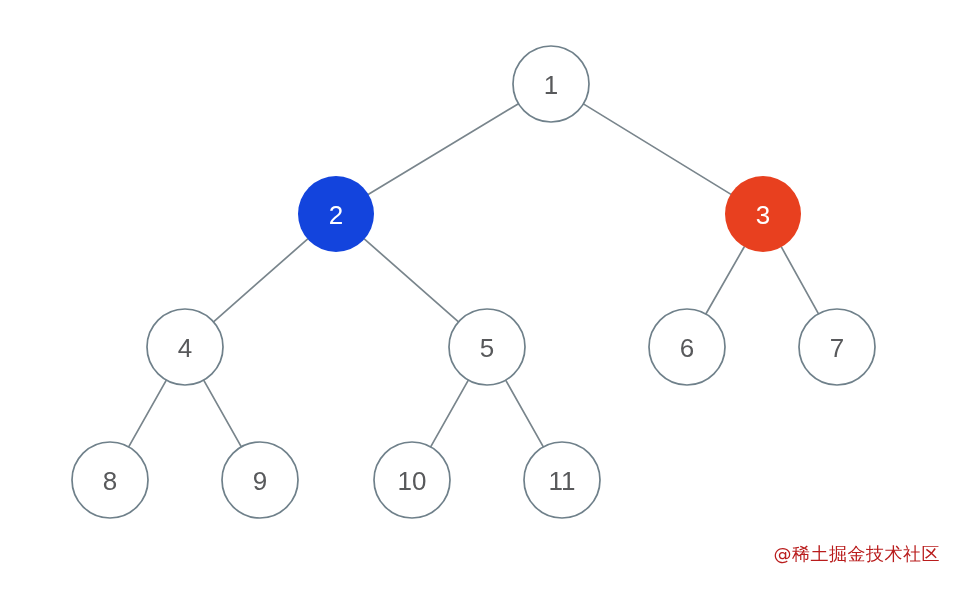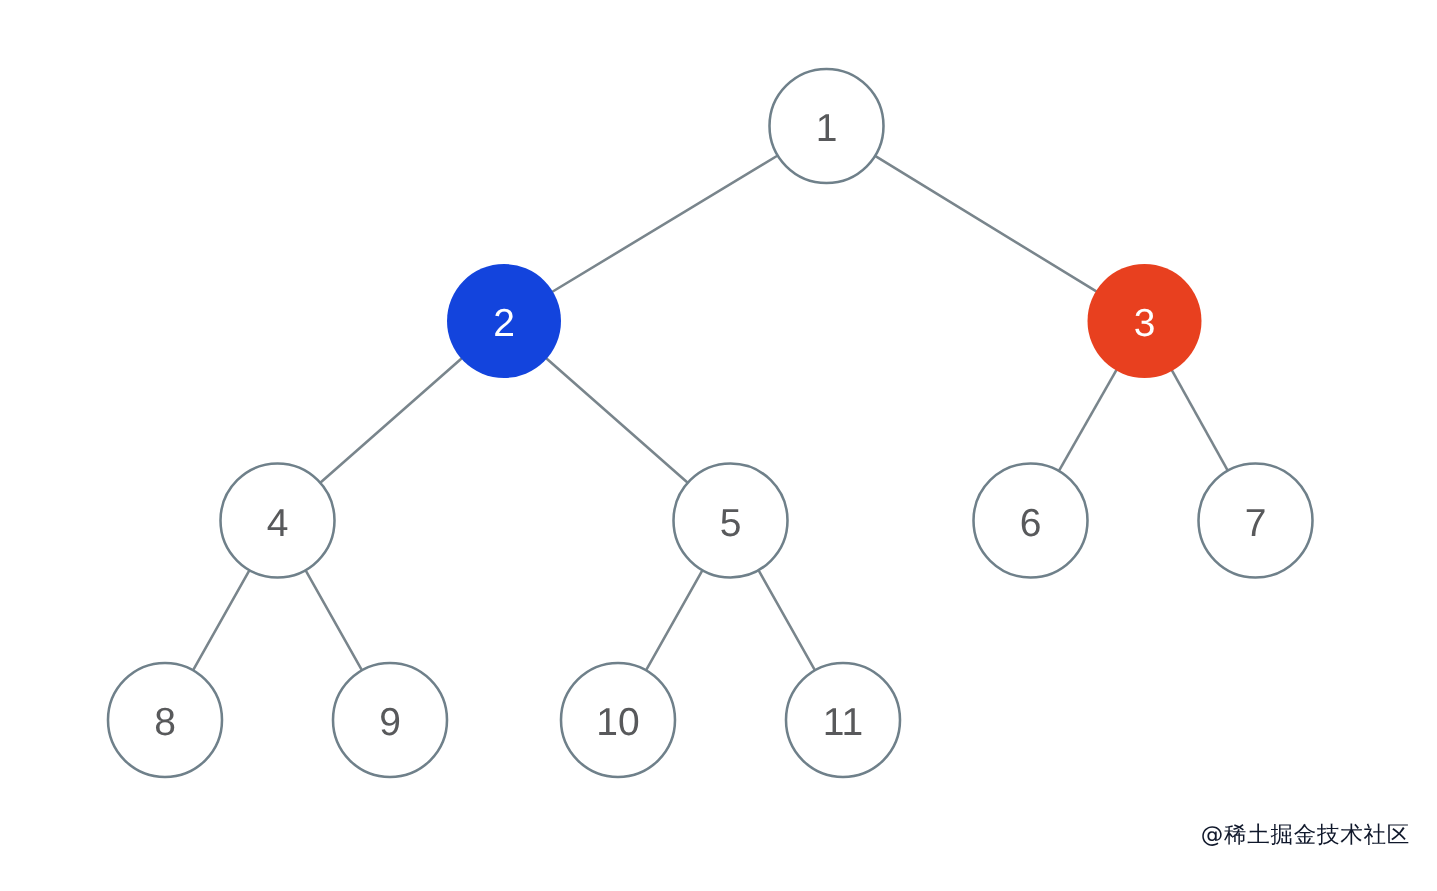--- a/index.html
+++ b/index.html
@@ -49,22 +49,22 @@
   .node-label-plain {
     fill: #58595b;
   }
   .node-label-filled {
     fill: #ffffff;
   }
   #watermark {
     position: absolute;
     right: 18px;
     bottom: 28px;
-    color: #0f172a;
-    font-size: 15px;
+    color: #b91c1c;
+    font-size: 18px;
     font-family: "DejaVu Sans", sans-serif;
     letter-spacing: 0.5px;
     white-space: nowrap;
     user-select: none;
   }
 </style>
 </head>
 <body>
 
 <div id="canvas">

